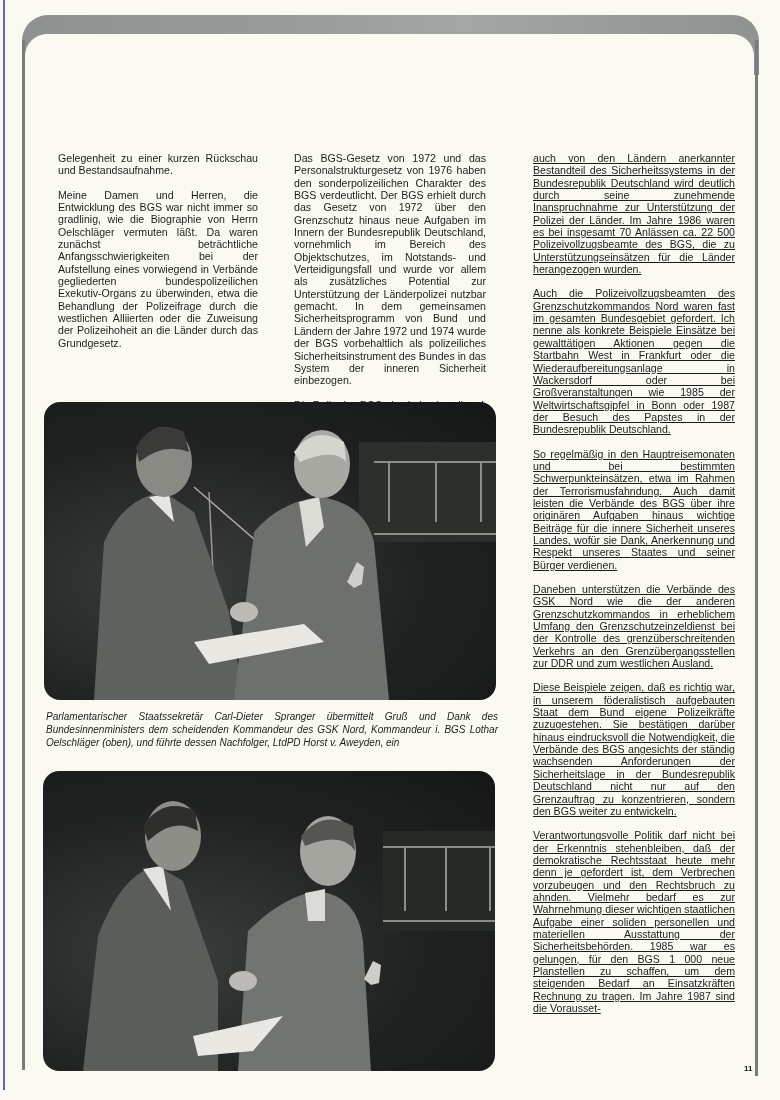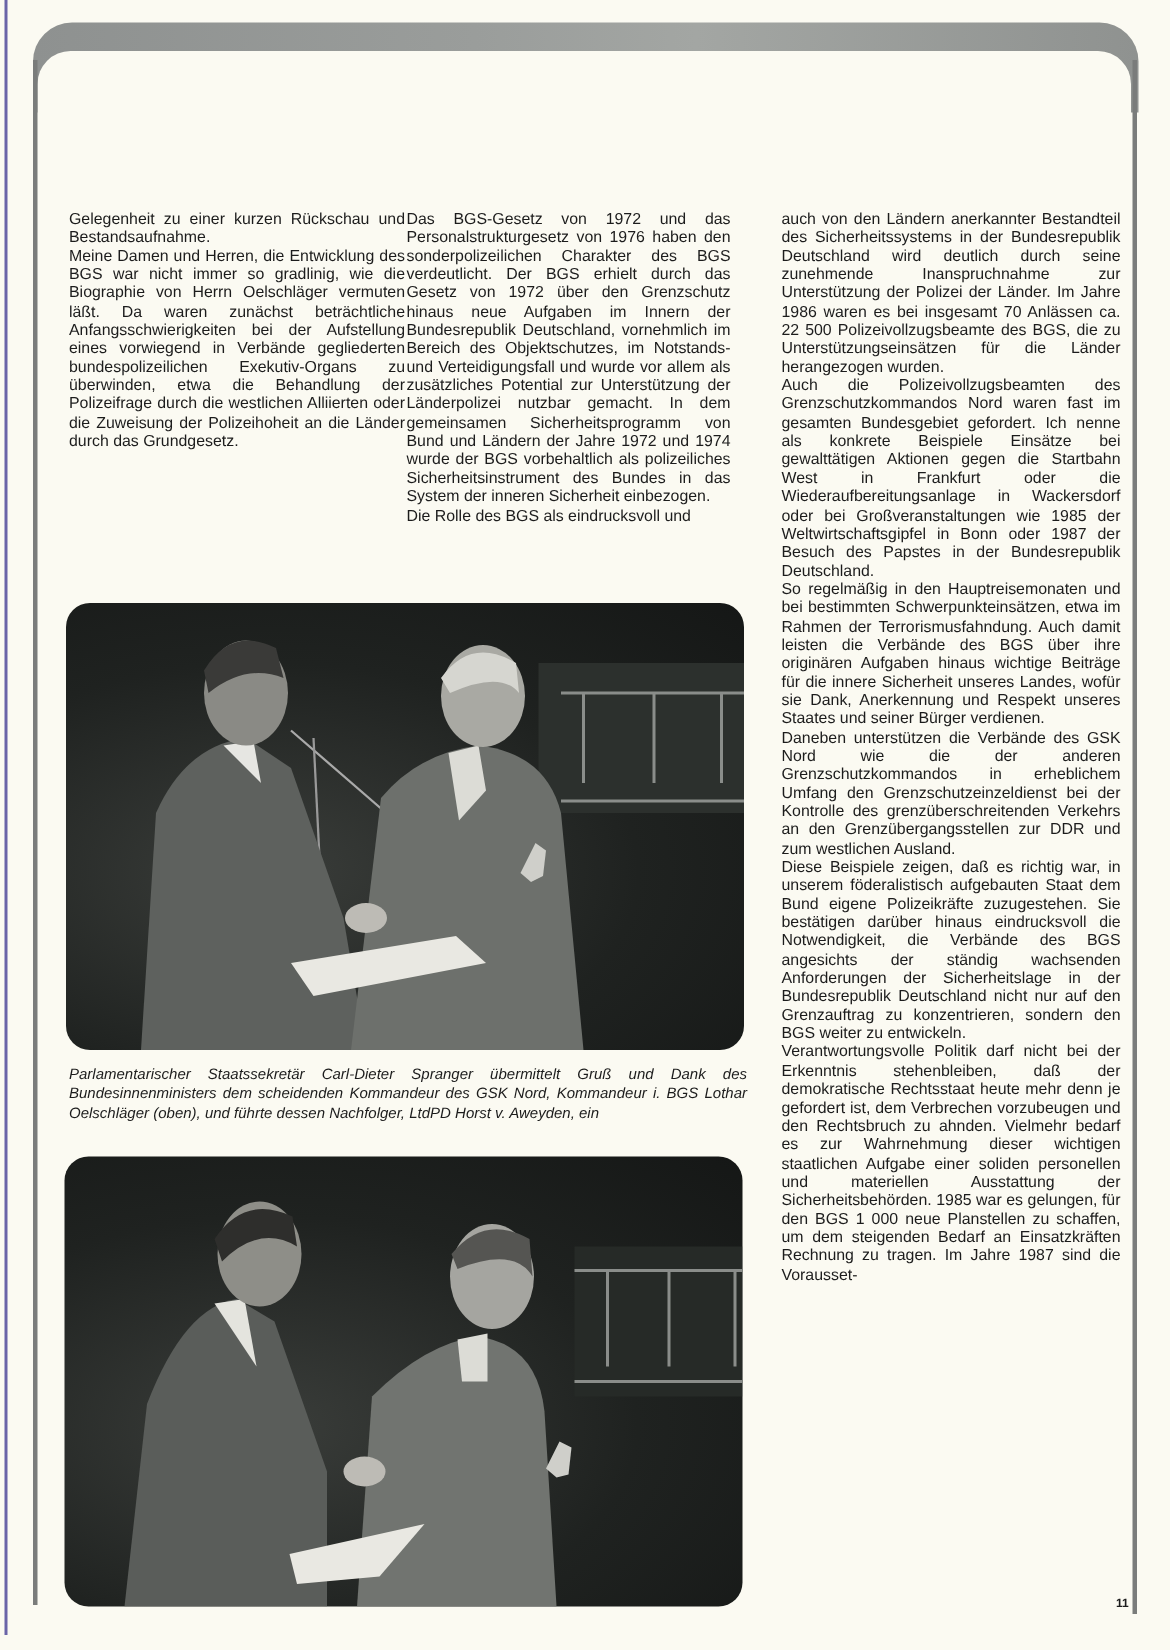--- a/index.html
+++ b/index.html
@@ -21,24 +21,24 @@
     border-radius: 22px 22px 0 0;
   }
   .frame-left { position: absolute; left: 22px; top: 40px; width: 3px; height: 1030px; background: #7a7c7b; }
   .frame-right { position: absolute; left: 755px; top: 40px; width: 3px; height: 1036px; background: #7a7c7b; }
 
   .col {
     position: absolute; top: 140px;
     font-size: 10.6px; line-height: 12.35px;
     text-align: justify;
   }
-  .col p { margin: 0; text-indent: 0; }
+  .col p { margin: 12px; text-indent: 0; }
   #col1 { left: 46px; width: 224px; }
-  #col2 { left: 271px; width: 216px; }
-  #col3 { left: 521px; width: 226px; }
+  #col2 { left: 282px; width: 216px; }
+  #col3 { left: 521px; width: 226px; text-decoration: underline; }
 
   .photo {
     position: absolute; border-radius: 16px; overflow: hidden;
     background: radial-gradient(ellipse at 30% 60%, #3a3d3a 0%, #1f2220 55%, #151716 100%);
   }
   #photo1 { left: 44px; top: 402px; width: 452px; height: 298px; }
   #photo2 { left: 43px; top: 771px; width: 452px; height: 300px; }
   .photo svg { width: 100%; height: 100%; display: block; }
 
   .caption {

